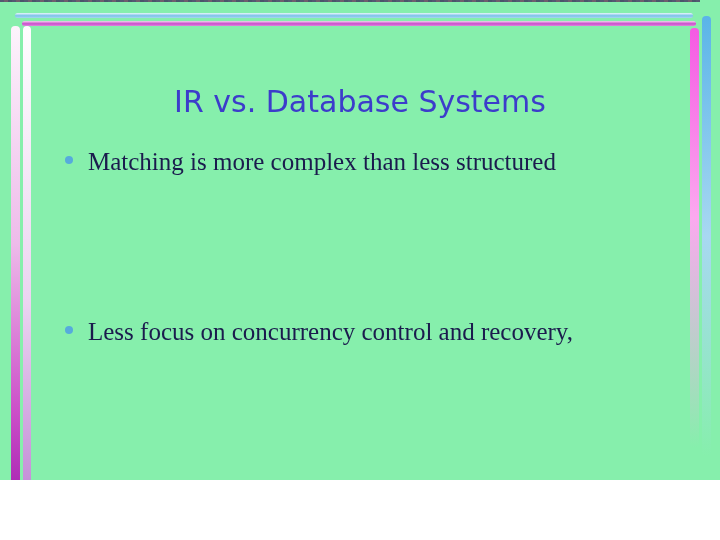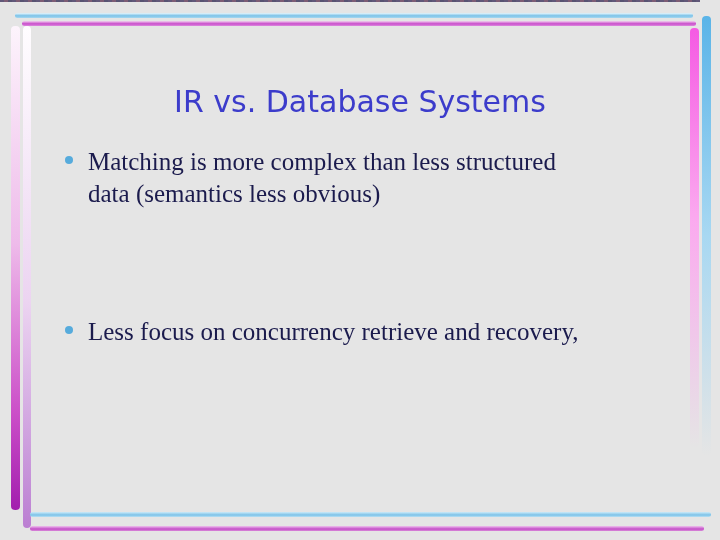--- a/index.html
+++ b/index.html
@@ -1,17 +1,17 @@
 <!DOCTYPE html>
 <html><head>
 <meta charset="utf-8">
 <style>
   html,body{margin:0;padding:0;background:#ffffff;}
   #slide{
-    position:relative;width:720px;height:540px;background:#e5e5e5;
+    position:relative;width:720px;height:480px;background:#86efac;
     overflow:hidden;font-family:"Liberation Serif",serif;
   }
   
   .edge-top-dark{
     position:absolute;left:0;top:0;width:700px;height:2px;
     background:repeating-linear-gradient(90deg,#4a3f66 0 4px,#6b4460 4px 8px,#3f3a5e 8px 12px);
     opacity:.85;
   }
   .h-blue-top{
     position:absolute;left:15px;top:13px;width:678px;height:5px;border-radius:3px;
@@ -80,23 +80,22 @@
   <div class="v-magenta-left"></div>
   <div class="v-lavender-left"></div>
   <div class="h-blue-bottom"></div>
   <div class="h-magenta-bottom"></div>
 
   <div class="title">IR vs. Database Systems</div>
 
   <span class="bullet-dot" style="left:65px;top:156px"></span>
   <div class="bullet-text" style="left:88px;top:146px">
     <div>Matching is more complex than less structured</div>
-    <div>data (semantics less obvious)</div>
   </div>
 
 
 
   <span class="bullet-dot" style="left:65px;top:326px"></span>
   <div class="bullet-text" style="left:88px;top:315px;line-height:33px">
-    <div>Less focus on concurrency retrieve and recovery,</div>
+    <div>Less focus on concurrency control and recovery,</div>
   </div>
 
 </div>
 
 </body></html>

